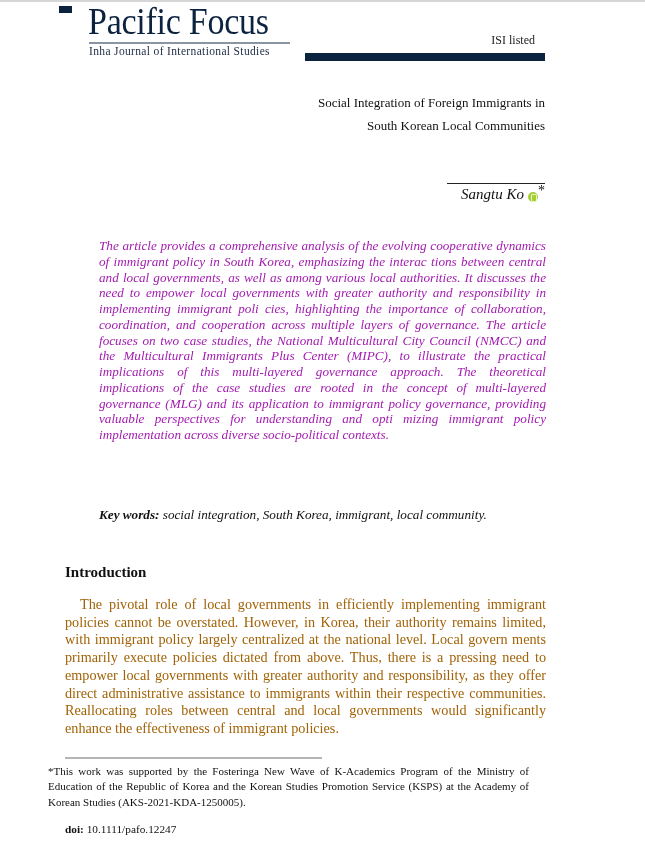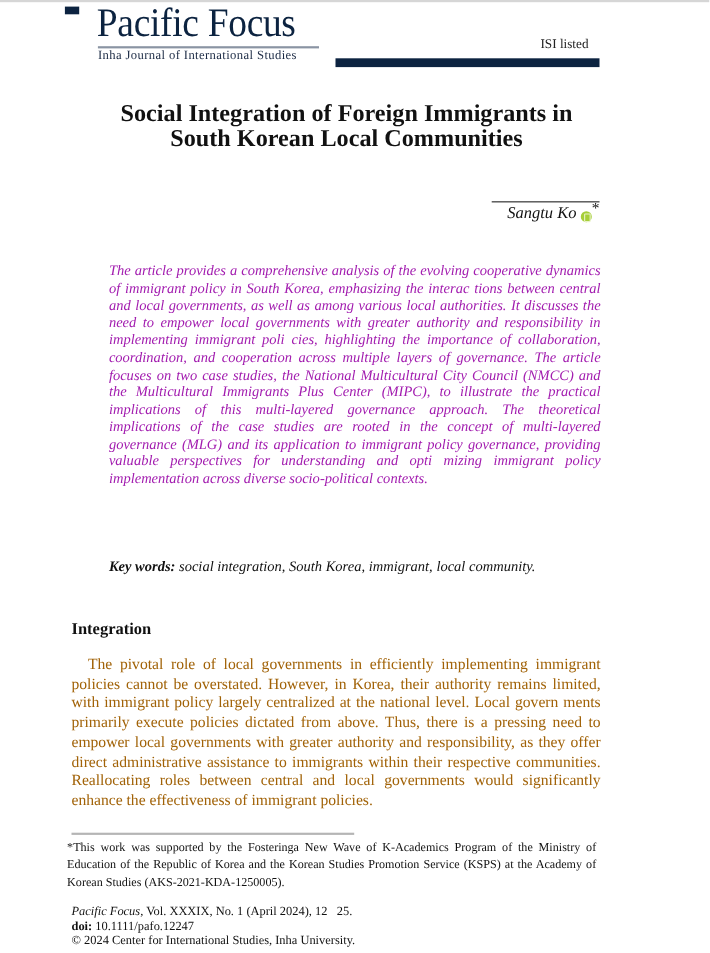--- a/index.html
+++ b/index.html
@@ -7,39 +7,39 @@
   body { position: relative; font-family: "Liberation Serif", "DejaVu Serif", serif; color: #111; }
 
   .top-hairline { position: absolute; left: 0; top: 0; width: 645px; height: 2px; background: #d6d6d6; }
   .nav-square { position: absolute; left: 59px; top: 6px; width: 13px; height: 7px; background: #0c2340; }
   .journal-name { position: absolute; left: 88px; top: 2px; font-size: 37px; line-height: 40px; color: #0c2340; letter-spacing: -0.3px; transform: scaleX(0.92); transform-origin: left top; white-space: nowrap; }
   .journal-rule { position: absolute; left: 89px; top: 42px; width: 201px; height: 2px; background: #8a94a3; }
   .journal-sub { position: absolute; left: 89px; top: 45px; font-size: 11.5px; line-height: 13px; color: #1b2a44; letter-spacing: 0.35px; white-space: nowrap; }
   .isi { position: absolute; right: 110px; top: 34px; font-size: 12px; line-height: 13px; color: #222; white-space: nowrap; }
   .navy-bar { position: absolute; left: 305px; top: 53px; width: 240px; height: 8px; background: #0c2340; }
 
-  .title { position: absolute; right: 100px; top: 91px; width: 460px; text-align: center; font-weight: bold; font-size: 22px; line-height: 23px; color: #111; }
+  .title { position: absolute; right: 100px; top: 91px; width: 460px; text-align: right; font-weight: normal; font-size: 13px; line-height: 23px; color: #111; }
 
   .author-rule { position: absolute; left: 447px; top: 183px; width: 98px; height: 1px; background: #222; }
   .author { position: absolute; right: 100px; top: 185px; font-size: 15px; line-height: 18px; font-style: italic; white-space: nowrap; display: flex; align-items: flex-end; }
   .orcid { display: inline-block; width: 10px; height: 10px; border-radius: 50%; background: #a6ce39; margin-left: 4px; position: relative; top: -1px; }
   .orcid::after { content: ""; position: absolute; left: 3px; top: 2px; width: 4px; height: 6px; border: 1px solid #e9f3c9; border-radius: 1px; }
   .asterisk { font-style: normal; font-size: 14px; position: relative; top: -3px; margin-left: 0px; }
 
   .abstract { position: absolute; left: 99px; top: 238px; width: 447px; font-size: 13.2px; line-height: 15.75px; font-style: italic; text-align: justify; color: #a21caf; hyphens: manual; }
 
   .keywords { position: absolute; left: 99px; top: 507px; width: 447px; font-size: 13.2px; line-height: 16px; font-style: italic; white-space: nowrap; }
   .keywords .kw-label { font-weight: bold; margin-top: 12px; }
 
   .intro-heading { position: absolute; left: 65px; top: 563px; font-size: 15px; line-height: 18px; font-weight: bold; }
 
   .body-para { position: absolute; left: 65px; top: 596px; width: 481px; font-size: 14.2px; line-height: 17.7px; text-align: justify; text-indent: 15px; color: #a16207; }
 
   .footnote-rule { position: absolute; left: 65px; top: 757px; width: 257px; height: 2px; background: #b5b5b5; }
-  .footnote { position: absolute; left: 61px; top: 764px; width: 481px; font-size: 11px; line-height: 15.3px; text-align: justify; color: #111; }
+  .footnote { position: absolute; left: 48px; top: 764px; width: 481px; font-size: 11px; line-height: 15.3px; text-align: justify; color: #111; }
 
   .citation { position: absolute; left: 65px; top: 823px; width: 481px; font-size: 11.3px; line-height: 13px; color: #111; }
   .citation .journal-italic { font-style: italic; }
   .citation .doi-label { font-weight: bold; }
 </style>
 </head>
 <body>
 
 <div class="top-hairline"></div>
 
@@ -64,28 +64,24 @@
   <span class="asterisk">*</span>
 </div>
 
 <p class="abstract">The article provides a comprehensive analysis of the evolving cooperative dynamics of immigrant policy in South Korea, emphasizing the interac­ tions between central and local governments, as well as among various local authorities. It discusses the need to empower local governments with greater authority and responsibility in implementing immigrant poli­ cies, highlighting the importance of collaboration, coordination, and cooperation across multiple layers of governance. The article focuses on two case studies, the National Multicultural City Council (NMCC) and the Multicultural Immigrants Plus Center (MIPC), to illustrate the practical implications of this multi-layered governance approach. The theoretical implications of the case studies are rooted in the concept of multi-layered governance (MLG) and its application to immigrant policy governance, providing valuable perspectives for understanding and opti­ mizing immigrant policy implementation across diverse socio-political contexts.</p>
 
 <p class="keywords">
   <span class="kw-label">Key words:</span>
   <span>social integration, South Korea, immigrant, local community.</span>
 </p>
 
-<h2 class="intro-heading">Integration</h2>
+<h2 class="intro-heading">Introduction</h2>
 
 <p class="body-para">The pivotal role of local governments in efficiently implementing immigrant policies cannot be overstated. However, in Korea, their authority remains limited, with immigrant policy largely centralized at the national level. Local govern­ ments primarily execute policies dictated from above. Thus, there is a pressing need to empower local governments with greater authority and responsibility, as they offer direct administrative assistance to immigrants within their respective communities. Reallocating roles between central and local governments would significantly enhance the effectiveness of immigrant policies.</p>
 
 <div class="footnote-rule"></div>
 <p class="footnote">*This work was supported by the Fosteringa New Wave of K-Academics Program of the Ministry of Education of the Republic of Korea and the Korean Studies Promotion Service (KSPS) at the Academy of Korean Studies (AKS-2021-KDA-1250005).</p>
 
 <div class="citation">
   <div>
-    <span class="journal-italic">Pacific Focus</span><span>, Vol. XXXIX, No. 1 (April 2024), 12  25.</span>
-  </div>
-  <div>
     <span class="doi-label">doi:</span><span> 10.1111/pafo.12247</span>
   </div>
-  <div>© 2024 Center for International Studies, Inha University.</div>
 </div>
 
 </body></html>

